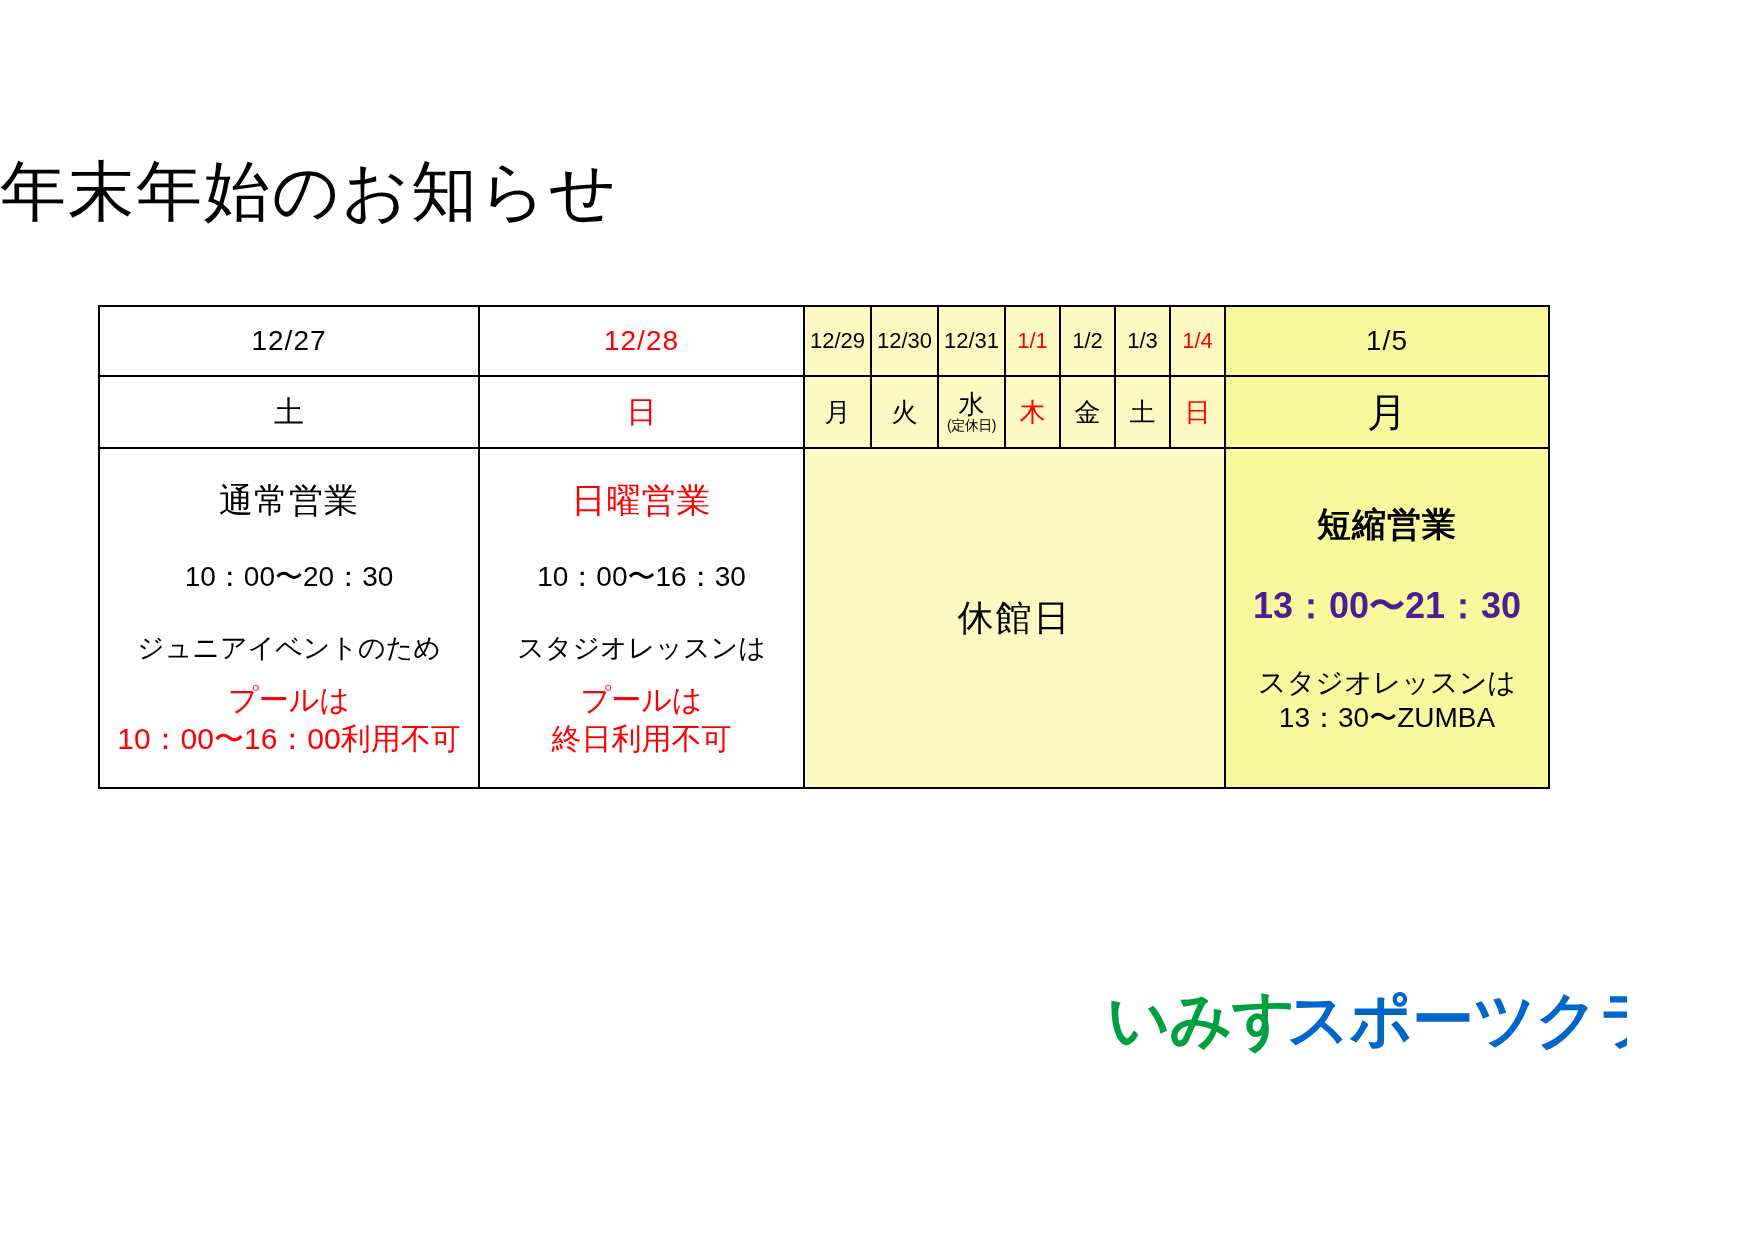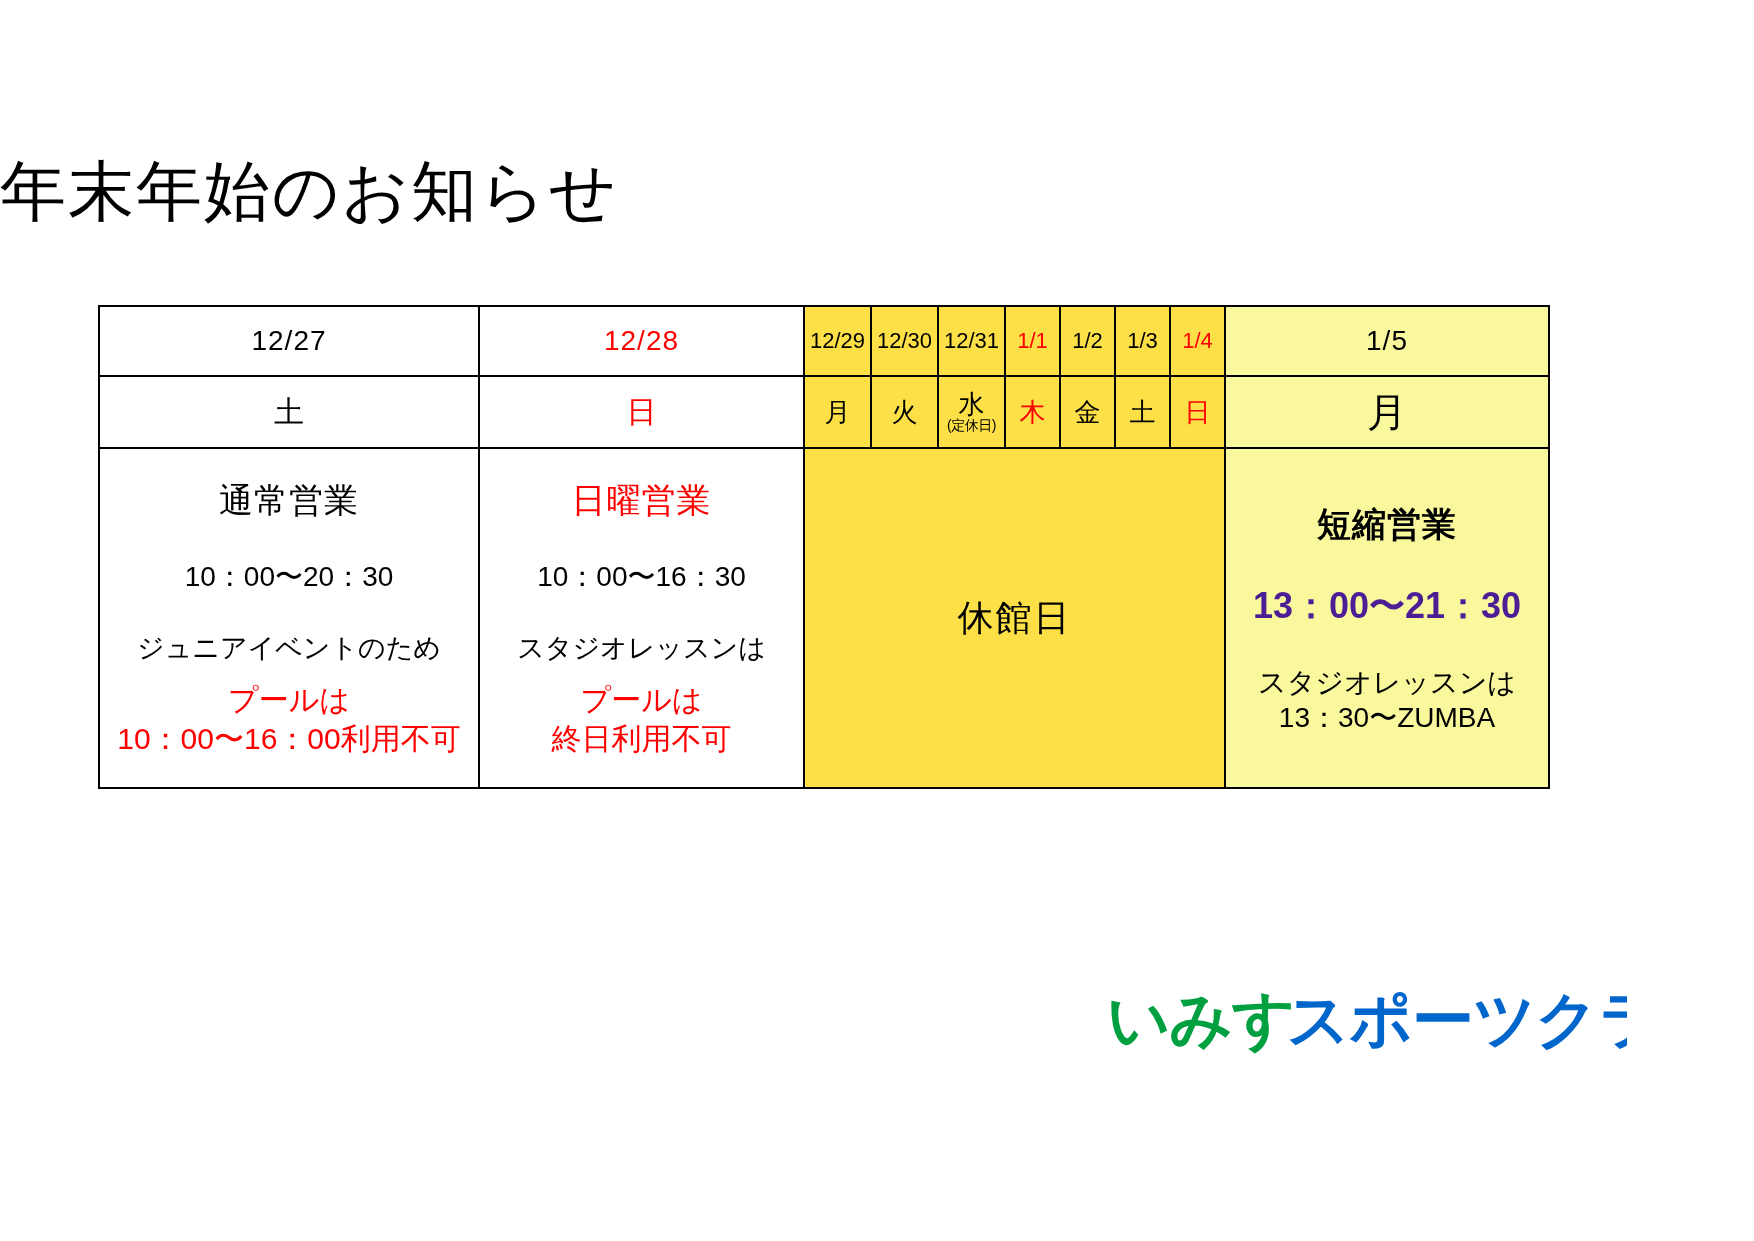--- a/index.html
+++ b/index.html
@@ -47,21 +47,21 @@
     padding: 0;
   }
 
   
   .row-date td { height: 68px; }
   .row-weekday td { height: 70px; }
   .row-body td { height: 338px; }
 
   
   .cell-white { background: #ffffff; }
-  .cell-gray  { background: #fde047; }
+  .cell-gray  { background: #fef9c3; }
   .cell-yellow{ background: #f9f89c; }
 
   .txt-red { color: #ff0000; }
   .txt-black { color: #000000; }
 
   
   .date-big {
     font-size: 28px;
     letter-spacing: 1px;
   }

